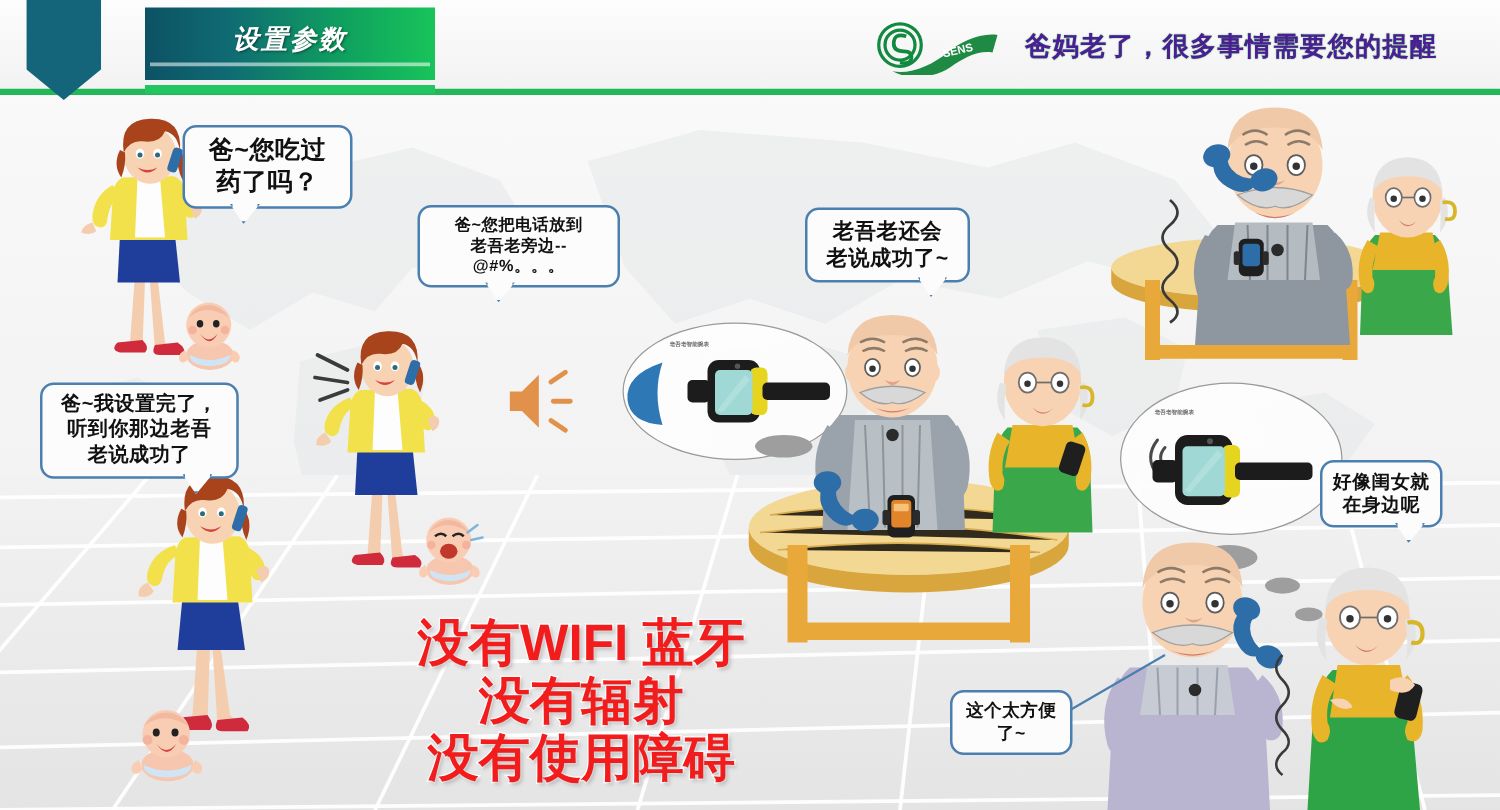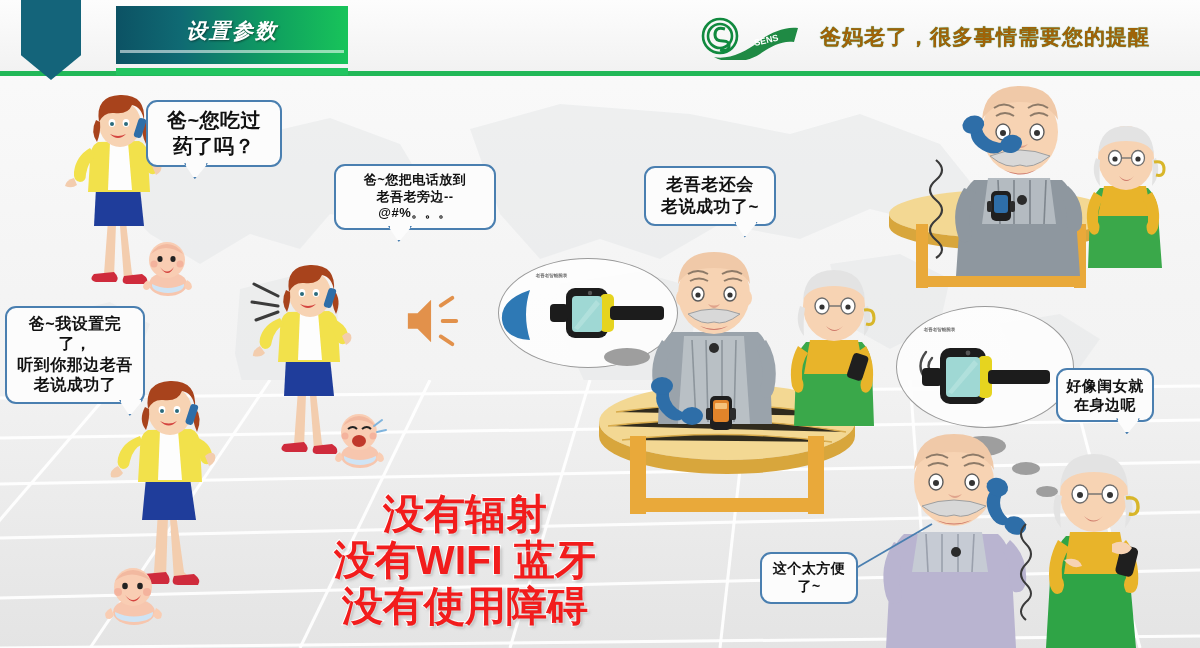--- a/index.html
+++ b/index.html
@@ -91,21 +91,21 @@
   }
 
   .logo {
     position: absolute;
     left: 698px; top: 16px;
     width: 108px; height: 44px;
   }
   .tagline {
     position: absolute;
     left: 820px; top: 23px;
-    color: #a16207;
+    color: #4c1d95;
     font-size: 21px;
     font-weight: bold;
     letter-spacing: 1px;
     white-space: nowrap;
     text-shadow: 0 0 1px #17853c;
   }
 
   
   .bubble {
     position: absolute;
@@ -716,21 +716,21 @@
     <div class="tail" style="left:36px;"></div>
   </div>
 
   <div class="bubble" style="left:334px; top:164px; width:162px; font-size:13px;">
     <div>爸~您把电话放到</div>
     <div>老吾老旁边--</div>
     <div>@#%。。。</div>
     <div class="tail" style="left:52px;"></div>
   </div>
 
-  <div class="bubble" style="left:5px; top:306px; width:140px; font-size:16px;">
+  <div class="bubble" style="left:32px; top:306px; width:159px; font-size:16px;">
     <div>爸~我设置完了，</div>
     <div>听到你那边老吾</div>
     <div>老说成功了</div>
     <div class="tail" style="left:112px;"></div>
   </div>
 
   <div class="bubble" style="left:644px; top:166px; width:132px; font-size:17px;">
     <div>老吾老还会</div>
     <div>老说成功了~</div>
     <div class="tail" style="left:88px;"></div>
@@ -742,18 +742,18 @@
     <div>在身边呢</div>
     <div class="tail" style="left:58px;"></div>
   </div>
 
   <div class="bubble" style="left:760px; top:552px; width:98px; font-size:14px;">
     <div>这个太方便</div>
     <div>了~</div>
   </div>
 
   <div class="slogan">
+    <div>没有WIFI 蓝牙</div>
     <div>没有辐射</div>
-    <div>没有WIFI 蓝牙</div>
     <div>没有使用障碍</div>
   </div>
 
 </div>
 
 </body></html>

